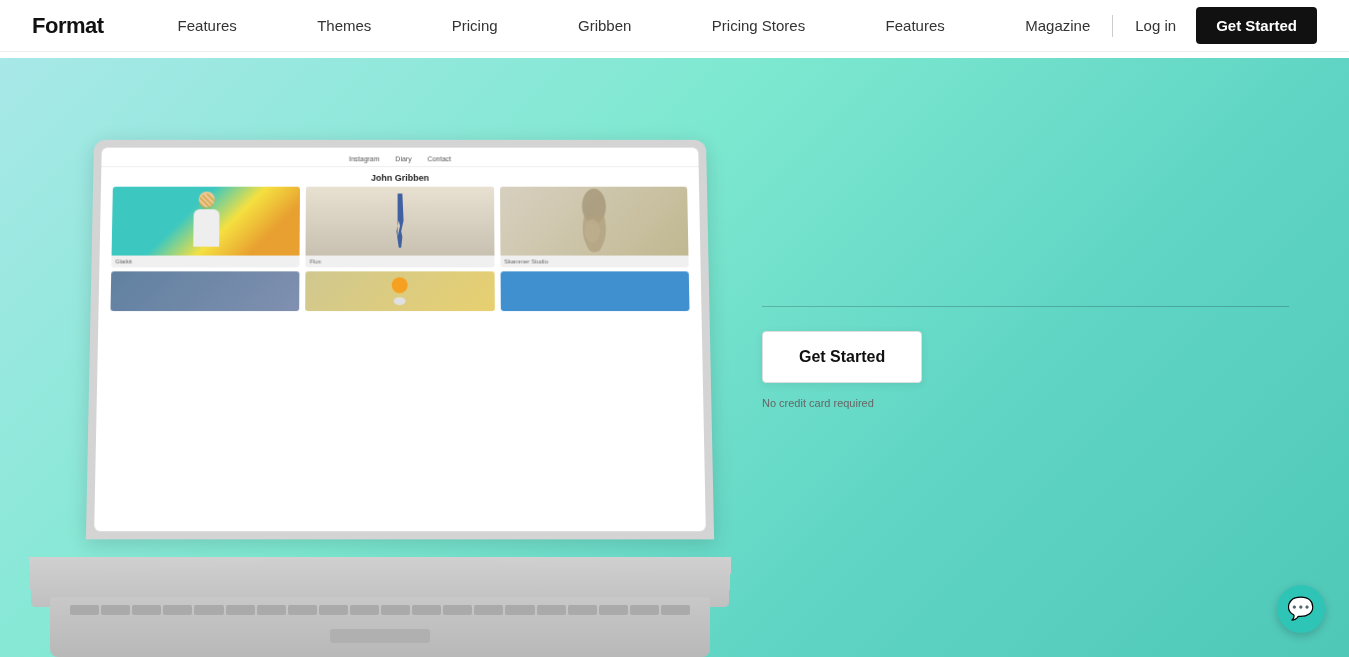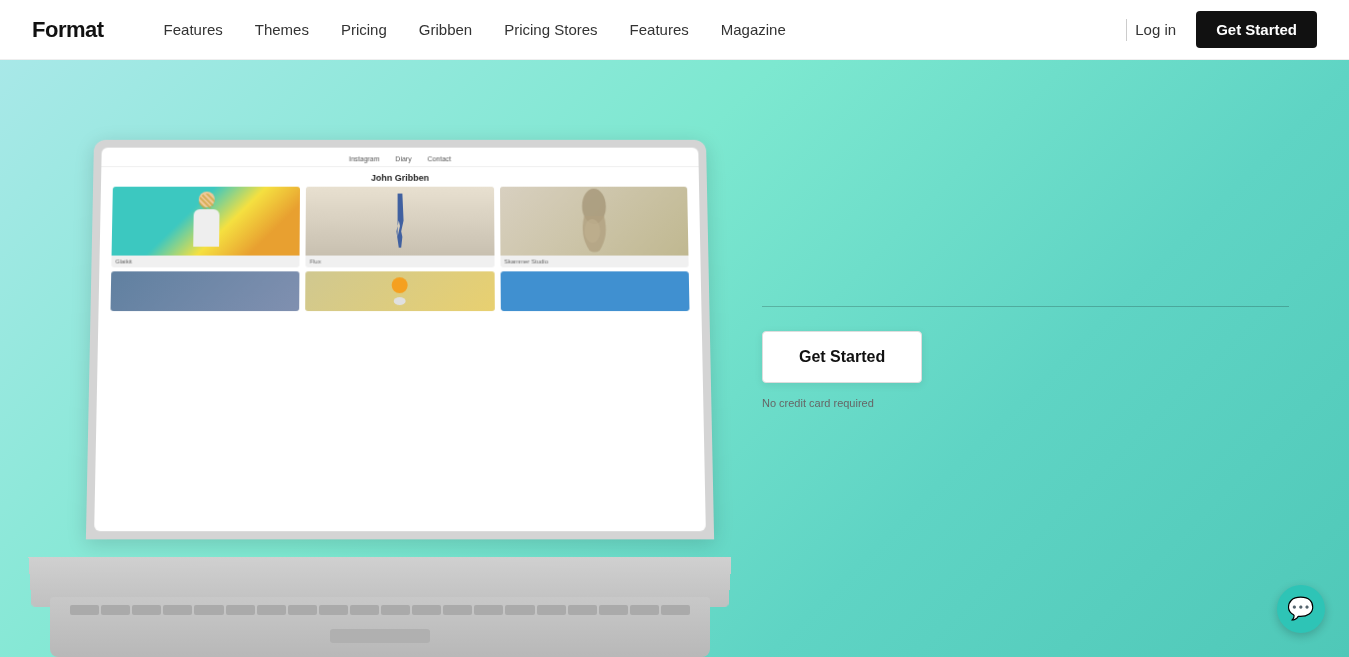--- a/index.html
+++ b/index.html
@@ -2,40 +2,42 @@
 <html><head>
   <meta charset="utf-8">
   <style>
     * { margin: 0; padding: 0; box-sizing: border-box; }
     body { font-family: -apple-system, BlinkMacSystemFont, 'Segoe UI', Helvetica, Arial, sans-serif; width: 1349px; height: 657px; overflow: hidden; }
 
     
     .navbar {
       position: absolute;
       top: 0; left: 0; right: 0;
-      height: 60px;
+      height: 52px;
       background: #fff;
       display: flex;
       align-items: center;
       padding: 0 32px;
       z-index: 10;
       border-bottom: 1px solid #eee;
+      gap: 14px;
     }
     .navbar-brand {
       font-size: 22px;
       font-weight: 700;
       color: #111;
       margin-right: 60px;
       letter-spacing: -0.5px;
     }
     .navbar-links {
       display: flex;
       align-items: center;
       gap: 32px;
       flex: 1;
+      justify-content: space-between;
     }
     .navbar-links a {
       text-decoration: none;
       color: #333;
       font-size: 15px;
       font-weight: 400;
     }
     .navbar-divider {
       width: 1px;
       height: 22px;

